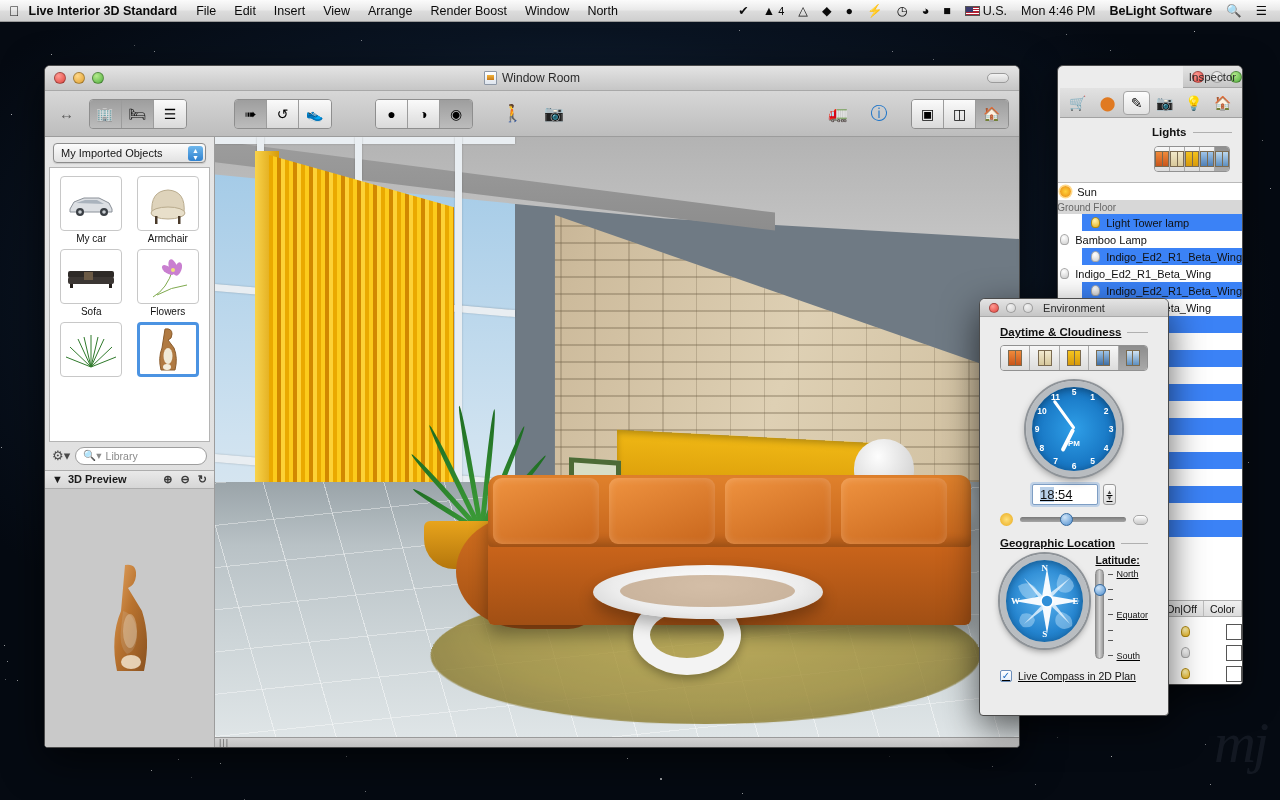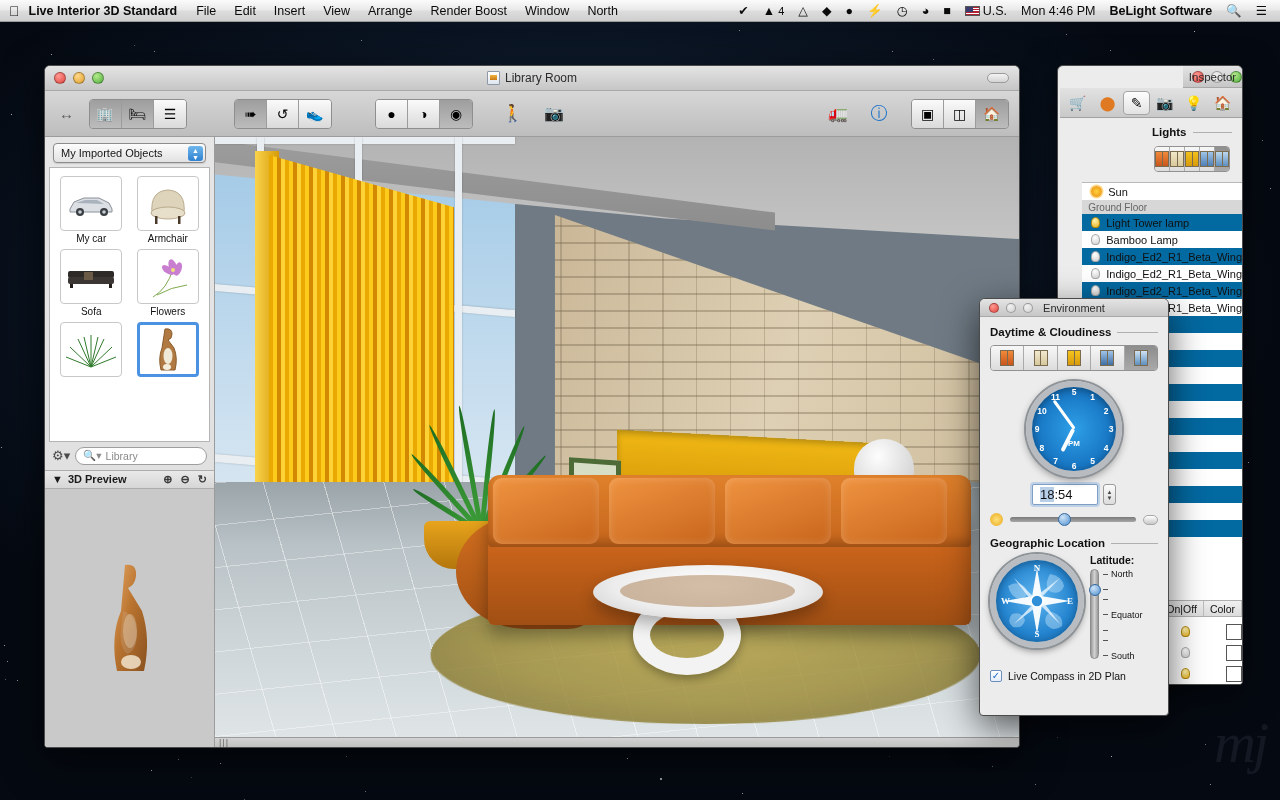--- a/index.html
+++ b/index.html
@@ -302,21 +302,21 @@
   .lightseg{display:flex;margin:8px 2px 6px;border:1px solid #919191;border-radius:4px;overflow:hidden;}
   .lightseg .lb{flex:1;height:24px;display:flex;align-items:center;justify-content:center;
     background:linear-gradient(#f7f7f7,#dcdcdc);border-right:1px solid #aaa;}
   .lightseg .lb:last-child{border-right:none;}
   .lightseg .lb.on{background:linear-gradient(#8f8f8f,#ababab);}
   .winicon{width:14px;height:16px;border:1.5px solid #7a6a50;display:flex;}
   .winicon i{flex:1;border-right:1px solid #7a6a50;}
   .winicon i:last-child{border-right:none;}
   .lightlist{flex:1;background:#fff;border-top:1px solid #b9b9b9;overflow:hidden;}
   .lrow{height:17px;display:flex;align-items:center;gap:6px;padding-left:9px;font-size:11px;color:#111;}
-  .lrow.alt{background:#0369a1;}
+  .lrow.alt{background:#3b82f6;margin-left:31px;}
   .lrow.group{background:#d7d7d7;color:#666;font-size:10px;height:14px;padding-left:6px;}
   .bulb{width:9px;height:11px;border-radius:50% 50% 40% 40%;background:radial-gradient(circle at 40% 30%,#fff3b0,#e8b21c);
     border:.5px solid #b08a15;}
   .bulb.off{background:radial-gradient(circle at 40% 30%,#ffffff,#cfcfcf);border-color:#a8a8a8;}
   .sunico{width:11px;height:11px;border-radius:50%;background:radial-gradient(circle,#ffd23c,#e8860d);
     box-shadow:0 0 0 1.5px rgba(255,180,20,.5);}
   .colhdr{height:17px;background:linear-gradient(#f0f0f0,#dcdcdc);border-top:1px solid #b0b0b0;
     border-bottom:1px solid #b0b0b0;display:flex;font-size:10.5px;color:#111;}
   .colhdr span{padding:0 6px;line-height:17px;border-right:1px solid #bdbdbd;}
   .swatchrow{display:flex;align-items:center;height:21px;padding-left:14px;gap:36px;}
@@ -324,21 +324,21 @@
 
   
   #envwin {
     position:absolute; left:979px; top:298px; width:190px; height:418px;
     background:#ececec; border:1px solid #4b4b4b; border-radius:6px 6px 4px 4px;
     box-shadow:0 12px 36px rgba(0,0,0,.62); z-index:30; overflow:hidden;
   }
   #envwin .titlebar{height:18px;}
   #envwin .wtitle{font-size:11px;}
   #envwin .lt{width:10px;height:10px;}
-  .env-body{padding:9px 10px;}
+  .env-body{padding:9px 20px;text-decoration:underline;}
   .cloudseg{display:flex;margin:7px 0 10px;border:1px solid #919191;border-radius:4px;overflow:hidden;}
   .cloudseg .cb{flex:1;height:24px;display:flex;align-items:center;justify-content:center;
     background:linear-gradient(#f7f7f7,#dcdcdc);border-right:1px solid #aaa;}
   .cloudseg .cb:last-child{border-right:none;}
   .cloudseg .cb.on{background:linear-gradient(#8d8d8d,#a9a9a9);}
   .clock{
     width:96px;height:96px;margin:2px auto 7px;border-radius:50%;
     background:radial-gradient(circle at 50% 50%, #2f9fe8 0%, #1877c4 62%, #0e5ea2 100%);
     border:6px solid #b8bcc0;
     box-shadow:0 0 0 2px #8e9398, inset 0 2px 9px rgba(0,0,0,.35), 0 3px 8px rgba(0,0,0,.4);
@@ -651,21 +651,21 @@
 
 <div id="mainwin">
   <div class="titlebar">
     <div class="lights">
       <div class="lt r"></div>
       <div class="lt y"></div>
       <div class="lt g"></div>
     </div>
     <div class="wtitle">
       <span class="docicon"></span>
-      <span>Library Room</span>
+      <span>Window Room</span>
     </div>
     <div class="tb-right-pill"></div>
   </div>
 
   <div class="toolbar">
     <div class="tb-arrows">↔</div>
 
     <div class="seg">
       <div class="sbtn on">🏢</div>
       <div class="sbtn on">🛏</div>

